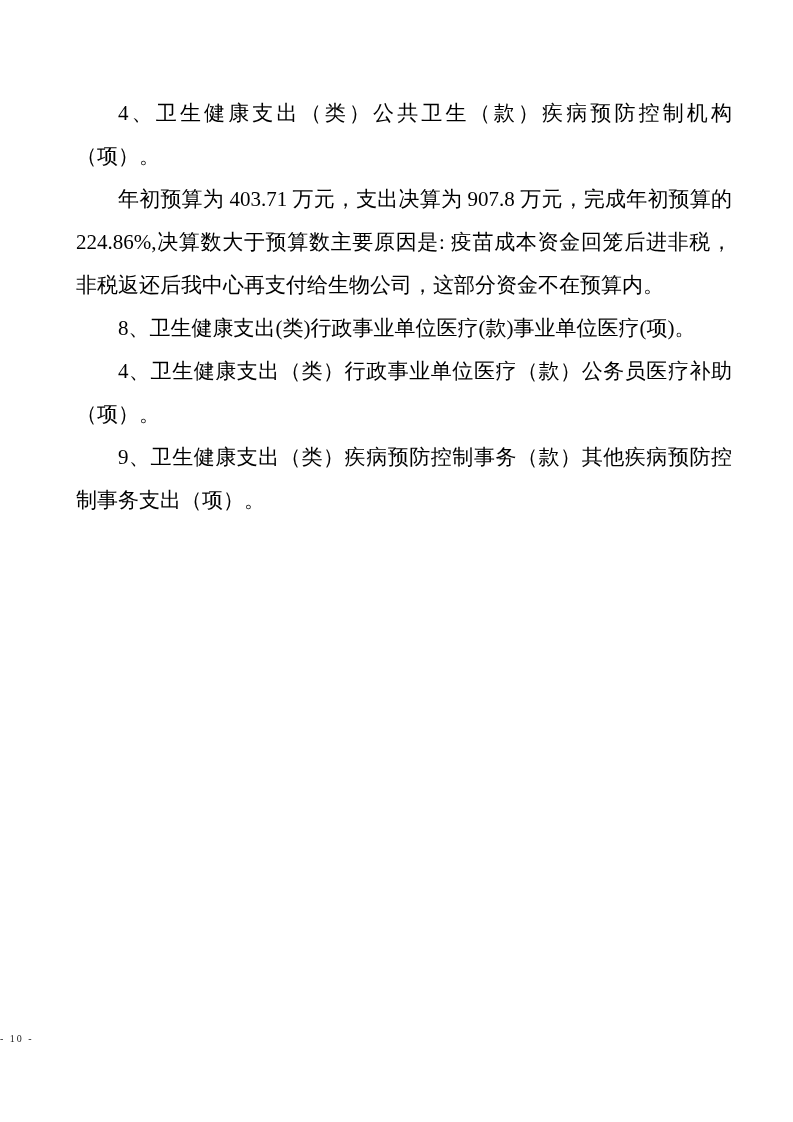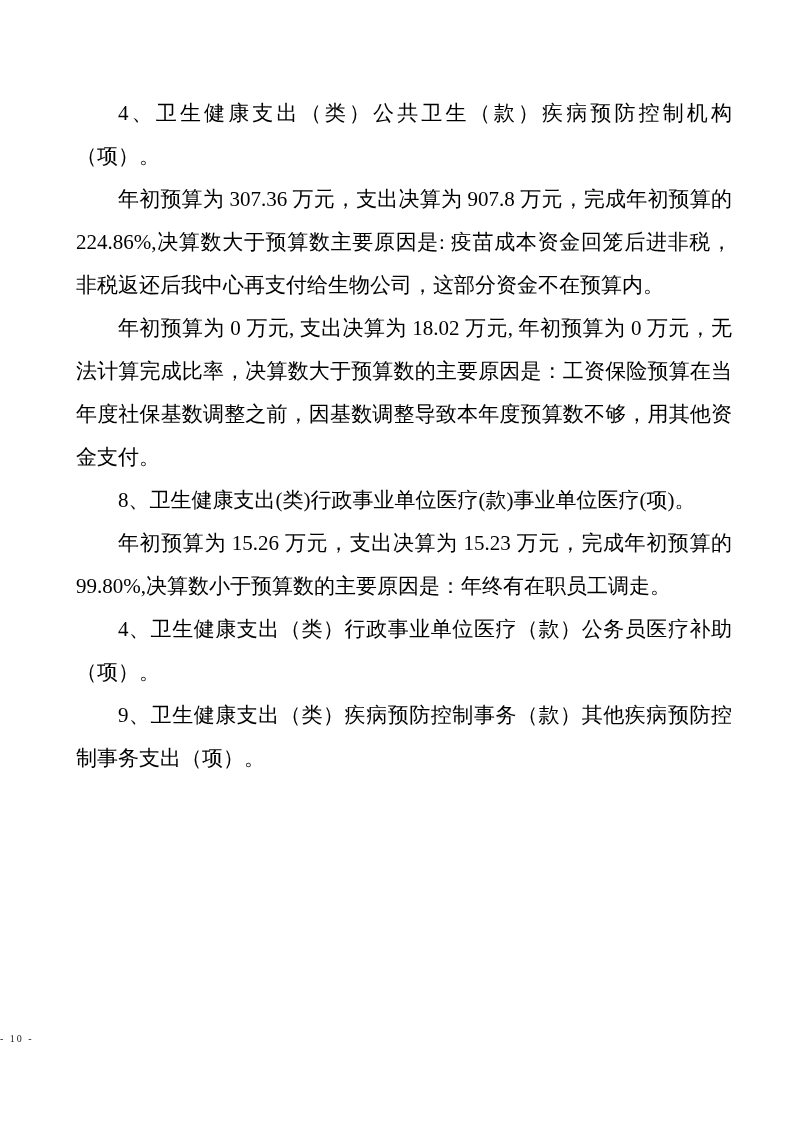--- a/index.html
+++ b/index.html
@@ -43,21 +43,19 @@
     letter-spacing: 2px;
     color: #1a1a1a;
   }
 </style>
 </head>
 <body>
 
 <div class="page">
   <div class="content">
     <p class="para">4、卫生健康支出（类）公共卫生（款）疾病预防控制机构（项）。</p>
-    <p class="para">年初预算为 307.36 万元，支出决算为 907.8 万元，完成年初预算的 224.86%,决算数大于预算数主要原因是: 疫苗成本资金回笼后进非税，非税返还后我中心再支付给生物公司，这部分资金不在预算内。</p>
-    <p class="para">年初预算为 0 万元, 支出决算为 18.02 万元, 年初预算为 0 万元，无法计算完成比率，决算数大于预算数的主要原因是：工资保险预算在当年度社保基数调整之前，因基数调整导致本年度预算数不够，用其他资金支付。</p>
+    <p class="para">年初预算为 403.71 万元，支出决算为 907.8 万元，完成年初预算的 224.86%,决算数大于预算数主要原因是: 疫苗成本资金回笼后进非税，非税返还后我中心再支付给生物公司，这部分资金不在预算内。</p>
     <p class="para">8、卫生健康支出(类)行政事业单位医疗(款)事业单位医疗(项)。</p>
-    <p class="para">年初预算为 15.26 万元，支出决算为 15.23 万元，完成年初预算的 99.80%,决算数小于预算数的主要原因是：年终有在职员工调走。</p>
     <p class="para">4、卫生健康支出（类）行政事业单位医疗（款）公务员医疗补助（项）。</p>
     <p class="para">9、卫生健康支出（类）疾病预防控制事务（款）其他疾病预防控制事务支出（项）。</p>
   </div>
   <div class="footer">- 10 -</div>
 </div>
 
 </body></html>

